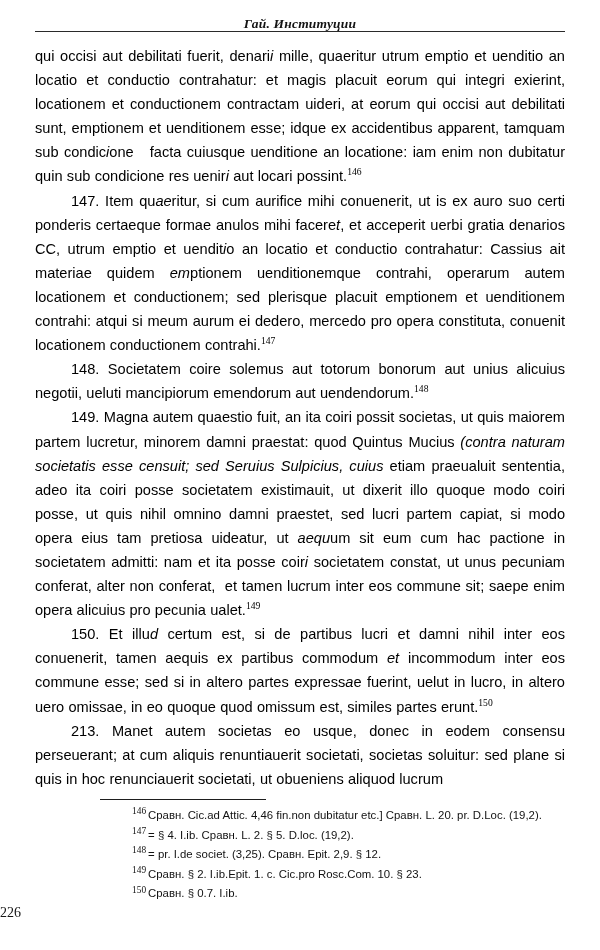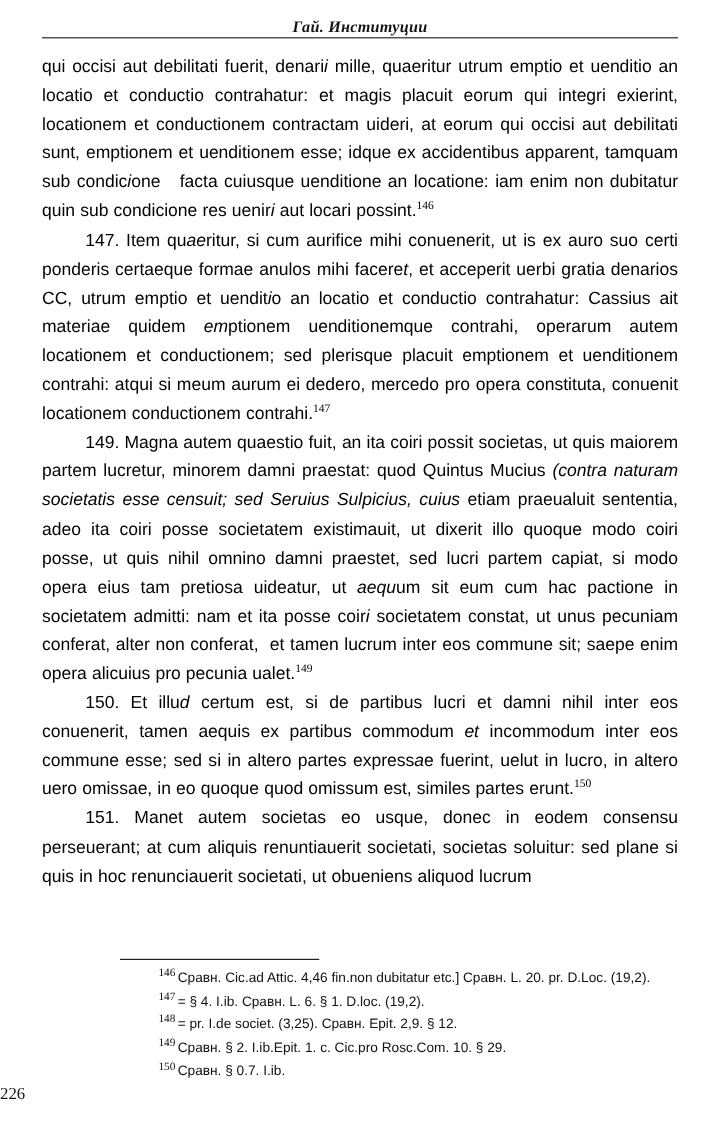--- a/index.html
+++ b/index.html
@@ -130,39 +130,40 @@
 <div class="page">
 
   <div class="running-head">
     <span class="title">Гай. Институции</span>
   </div>
   <div class="head-rule"></div>
 
   <div class="body-text">
     <p class="para">qui occisi aut debilitati fuerit, denari<i>i</i> mille, quaeritur utrum emptio et uenditio an locatio et conductio contrahatur: et magis placuit eorum qui integri exierint, locationem et conductionem contractam uideri, at eorum qui occisi aut debilitati sunt, emptionem et uenditionem esse; idque ex accidentibus apparent, tamquam sub condic<i>i</i>one &nbsp; facta cuiusque uenditione an locatione: iam enim non dubitatur quin sub condicione res uenir<i>i</i> aut locari possint.<sup class="fnref">146</sup></p>
     <p class="para indent">147. Item qu<i>ae</i>ritur, si cum aurifice mihi conuenerit, ut is ex auro suo certi ponderis certaeque formae anulos mihi facere<i>t</i>, et acceperit uerbi gratia denarios CC, utrum emptio et uendit<i>i</i>o an locatio et conductio contrahatur: Cassius ait materiae quidem <i>em</i>ptionem uenditionemque contrahi, operarum autem locationem et conductionem; sed plerisque placuit emptionem et uenditionem contrahi: atqui si meum aurum ei dedero, mercedo pro opera constituta, conuenit locationem conductionem contrahi.<sup class="fnref">147</sup></p>
+    <p class="para indent">148. Societatem coire solemus aut totorum bonorum aut unius alicuius negotii, ueluti mancipiorum emendorum aut uendendorum.<sup class="fnref">148</sup></p>
     <p class="para indent">149. Magna autem quaestio fuit, an ita coiri possit societas, ut quis maiorem partem lucretur, minorem damni praestat: quod Quintus Mucius <i>(contra naturam societatis esse censuit; sed Seruius Sulpicius, cuius</i> etiam praeualuit sententia, adeo ita coiri posse societatem existimauit, ut dixerit illo quoque modo coiri posse, ut quis nihil omnino damni praestet, sed lucri partem capiat, si modo opera eius tam pretiosa uideatur, ut <i>aequ</i>um sit eum cum hac pactione in societatem admitti: nam et ita posse coir<i>i</i> societatem constat, ut unus pecuniam conferat, alter non conferat, &nbsp;et tamen lu<i>c</i>rum inter eos commune sit; saepe enim opera alicuius pro pecunia ualet.<sup class="fnref">149</sup></p>
     <p class="para indent">150. Et illu<i>d</i> certum est, si de partibus lucri et damni nihil inter eos conuenerit, tamen aequis ex partibus commodum <i>et</i> incommodum inter eos commune esse; sed si in altero partes express<i>a</i>e fuerint, uelut in lucro, in altero uero omissae, in eo quoque quod omissum est, similes partes erunt.<sup class="fnref">150</sup></p>
-    <p class="para indent">151. Manet autem societas eo usque, donec in eodem consensu perseuerant; at cum aliquis renuntiauerit societati, societas soluitur: sed plane si quis in hoc renunciauerit societati, ut obueniens aliquod lucrum</p>
+    <p class="para indent">213. Manet autem societas eo usque, donec in eodem consensu perseuerant; at cum aliquis renuntiauerit societati, societas soluitur: sed plane si quis in hoc renunciauerit societati, ut obueniens aliquod lucrum</p>
   </div>
 
   <div class="fn-rule"></div>
 
   <div class="footnotes">
     <div class="footnote">
       <span class="fn-num">146</span><span>Сравн. Cic.ad Attic. 4,46 fin.non dubitatur etc.] Сравн. L. 20. pr. D.Loc. (19,2).</span>
     </div>
     <div class="footnote">
-      <span class="fn-num">147</span><span>= § 4. I.ib. Сравн. L. 6. § 1. D.loc. (19,2).</span>
+      <span class="fn-num">147</span><span>= § 4. I.ib. Сравн. L. 2. § 5. D.loc. (19,2).</span>
     </div>
     <div class="footnote">
       <span class="fn-num">148</span><span>= pr. I.de societ. (3,25). Сравн. Epit. 2,9. § 12.</span>
     </div>
     <div class="footnote">
-      <span class="fn-num">149</span><span>Сравн. § 2. I.ib.Epit. 1. c. Cic.pro Rosc.Com. 10. § 29.</span>
+      <span class="fn-num">149</span><span>Сравн. § 2. I.ib.Epit. 1. c. Cic.pro Rosc.Com. 10. § 23.</span>
     </div>
     <div class="footnote">
       <span class="fn-num">150</span><span>Сравн. § 0.7. I.ib.</span>
     </div>
   </div>
 
   <div class="folio">226</div>
 
 </div>
 

